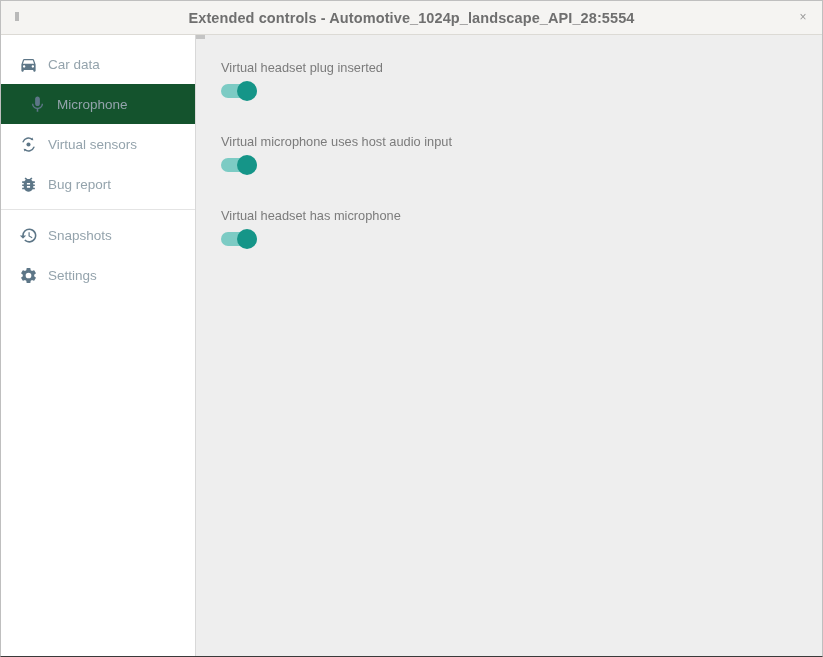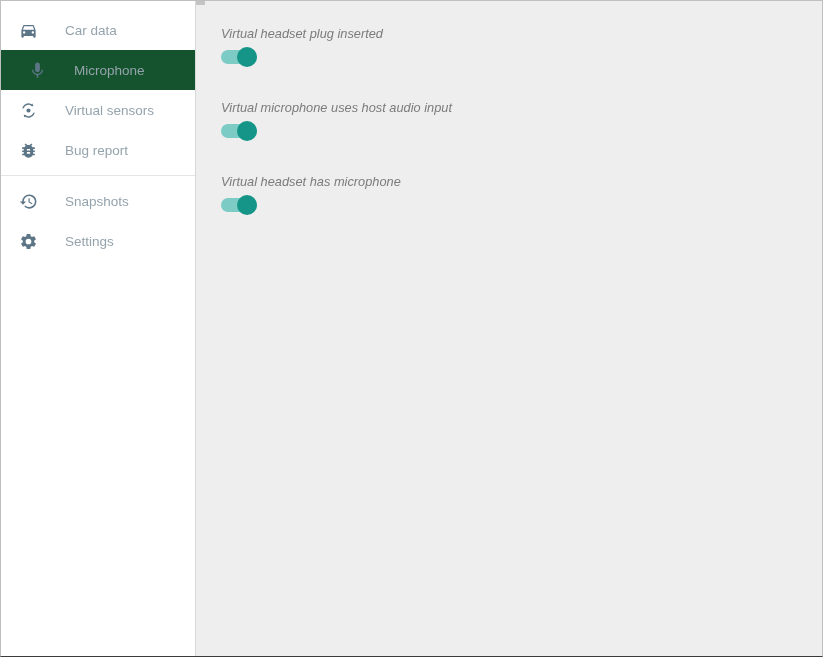--- a/index.html
+++ b/index.html
@@ -101,21 +101,21 @@
   .nav-icon {
     width: 26px;
     flex: 0 0 26px;
     display: flex;
     align-items: center;
     justify-content: center;
     color: #5d7687;
   }
   .nav-icon svg { display: block; }
   .nav-label {
-    margin-left: 24px;
+    margin-left: 7px;
     font-size: 13.5px;
     color: #94a3ac;
     white-space: nowrap;
   }
   .nav-item.selected .nav-label { color: #94a3ac; }
   .nav-sep {
     height: 1px;
     background: #e4e4e4;
     margin: 5px 0 5px 0;
   }
@@ -132,21 +132,21 @@
     position: absolute;
     left: 0px;
     top: 0px;
     width: 9px;
     height: 4px;
     background: #c4c4c4;
   }
   .settings-list {
     padding: 25px 0 0 25px;
   }
-  .setting-row { margin-bottom: 36px; font-style: italic; }
+  .setting-row { margin-bottom: 36px; }
   .setting-label {
     font-size: 12.8px;
     color: #7b7b7b;
     margin-bottom: 9px;
     white-space: nowrap;
   }
 
   
   .toggle {
     position: relative;
@@ -164,20 +164,25 @@
     height: 20px;
     border-radius: 50%;
     background: #159588;
   }
 </style>
 </head>
 <body>
 
 <div class="window">
 
+  <div class="titlebar">
+    <div class="titlebar-menu-mark"></div>
+    <div class="titlebar-title">Extended controls - Automotive_1024p_landscape_API_28:5554</div>
+    <div class="titlebar-close">×</div>
+  </div>
 
   <div class="body-area">
 
     <div class="sidebar" id="sidebar">
         <div class="nav-item">
           <span class="nav-icon">
             <svg width="19" height="19" viewBox="0 0 24 24">
               <path fill="#5d7687" d="M5 11l1.5-4.5h11L19 11zM18.92 6.01C18.72 5.42 18.16 5 17.5 5h-11c-.66 0-1.21.42-1.42 1.01L3 12v8c0 .55.45 1 1 1h1c.55 0 1-.45 1-1v-1h12v1c0 .55.45 1 1 1h1c.55 0 1-.45 1-1v-8zM6.5 16c-.83 0-1.5-.67-1.5-1.5S5.67 13 6.5 13 8 13.67 8 14.5 7.33 16 6.5 16m11 0c-.83 0-1.5-.67-1.5-1.5s.67-1.5 1.5-1.5 1.5.67 1.5 1.5-.67 1.5-1.5 1.5"></path>
             </svg>
           </span>

